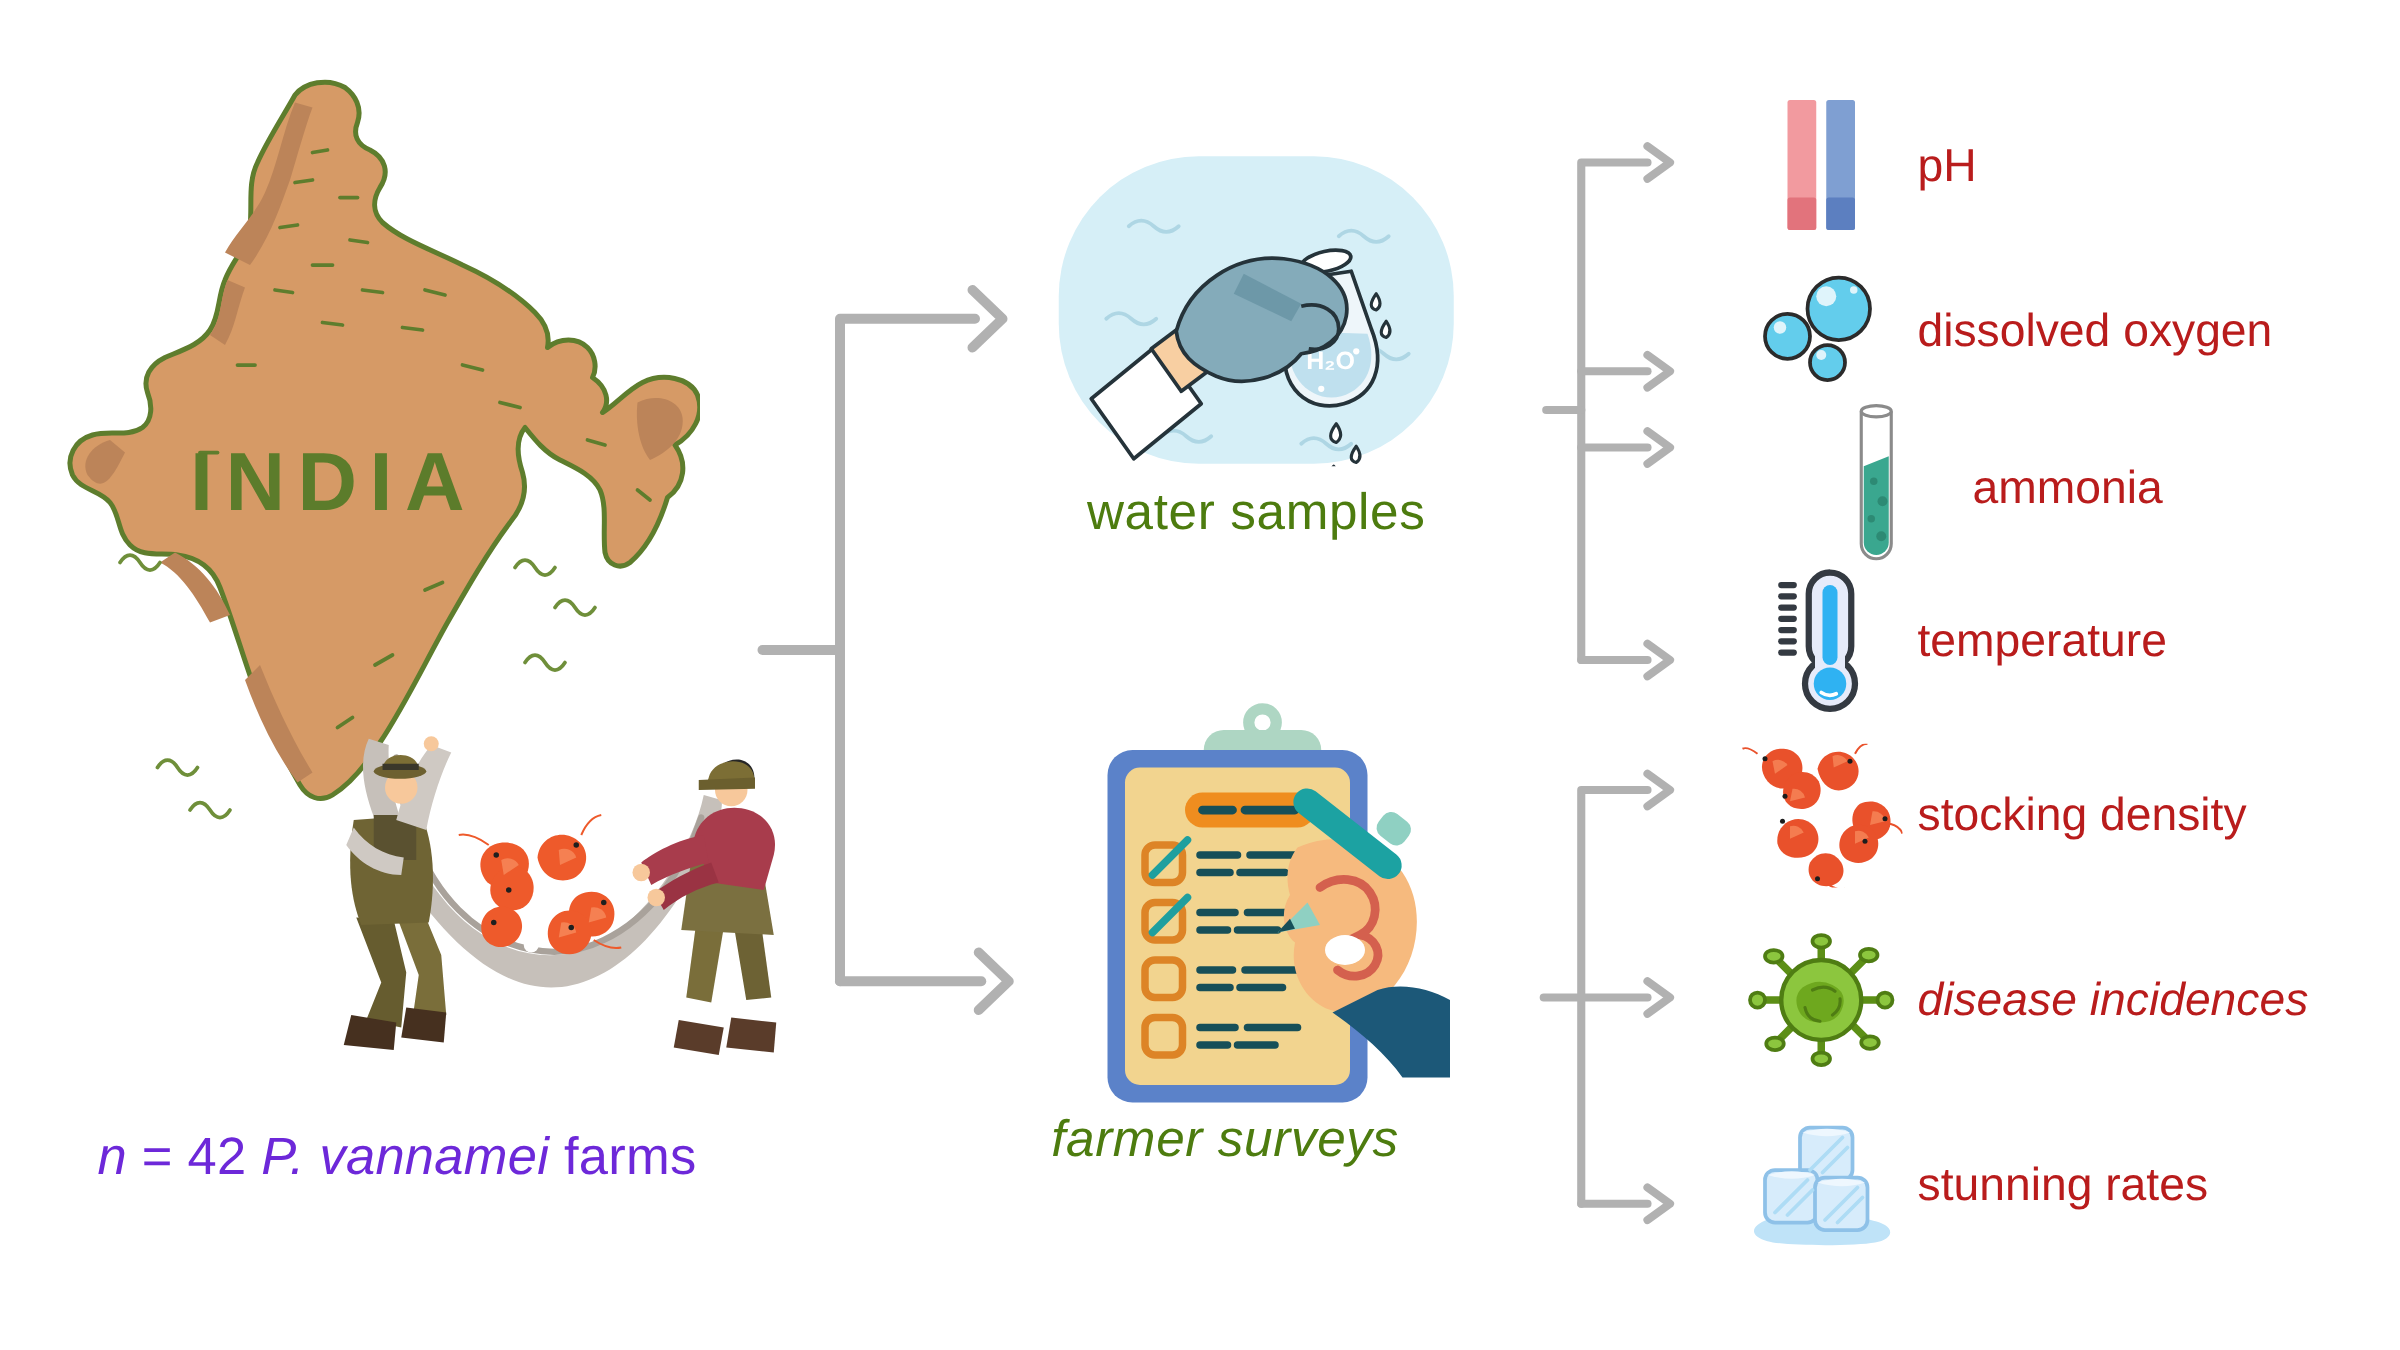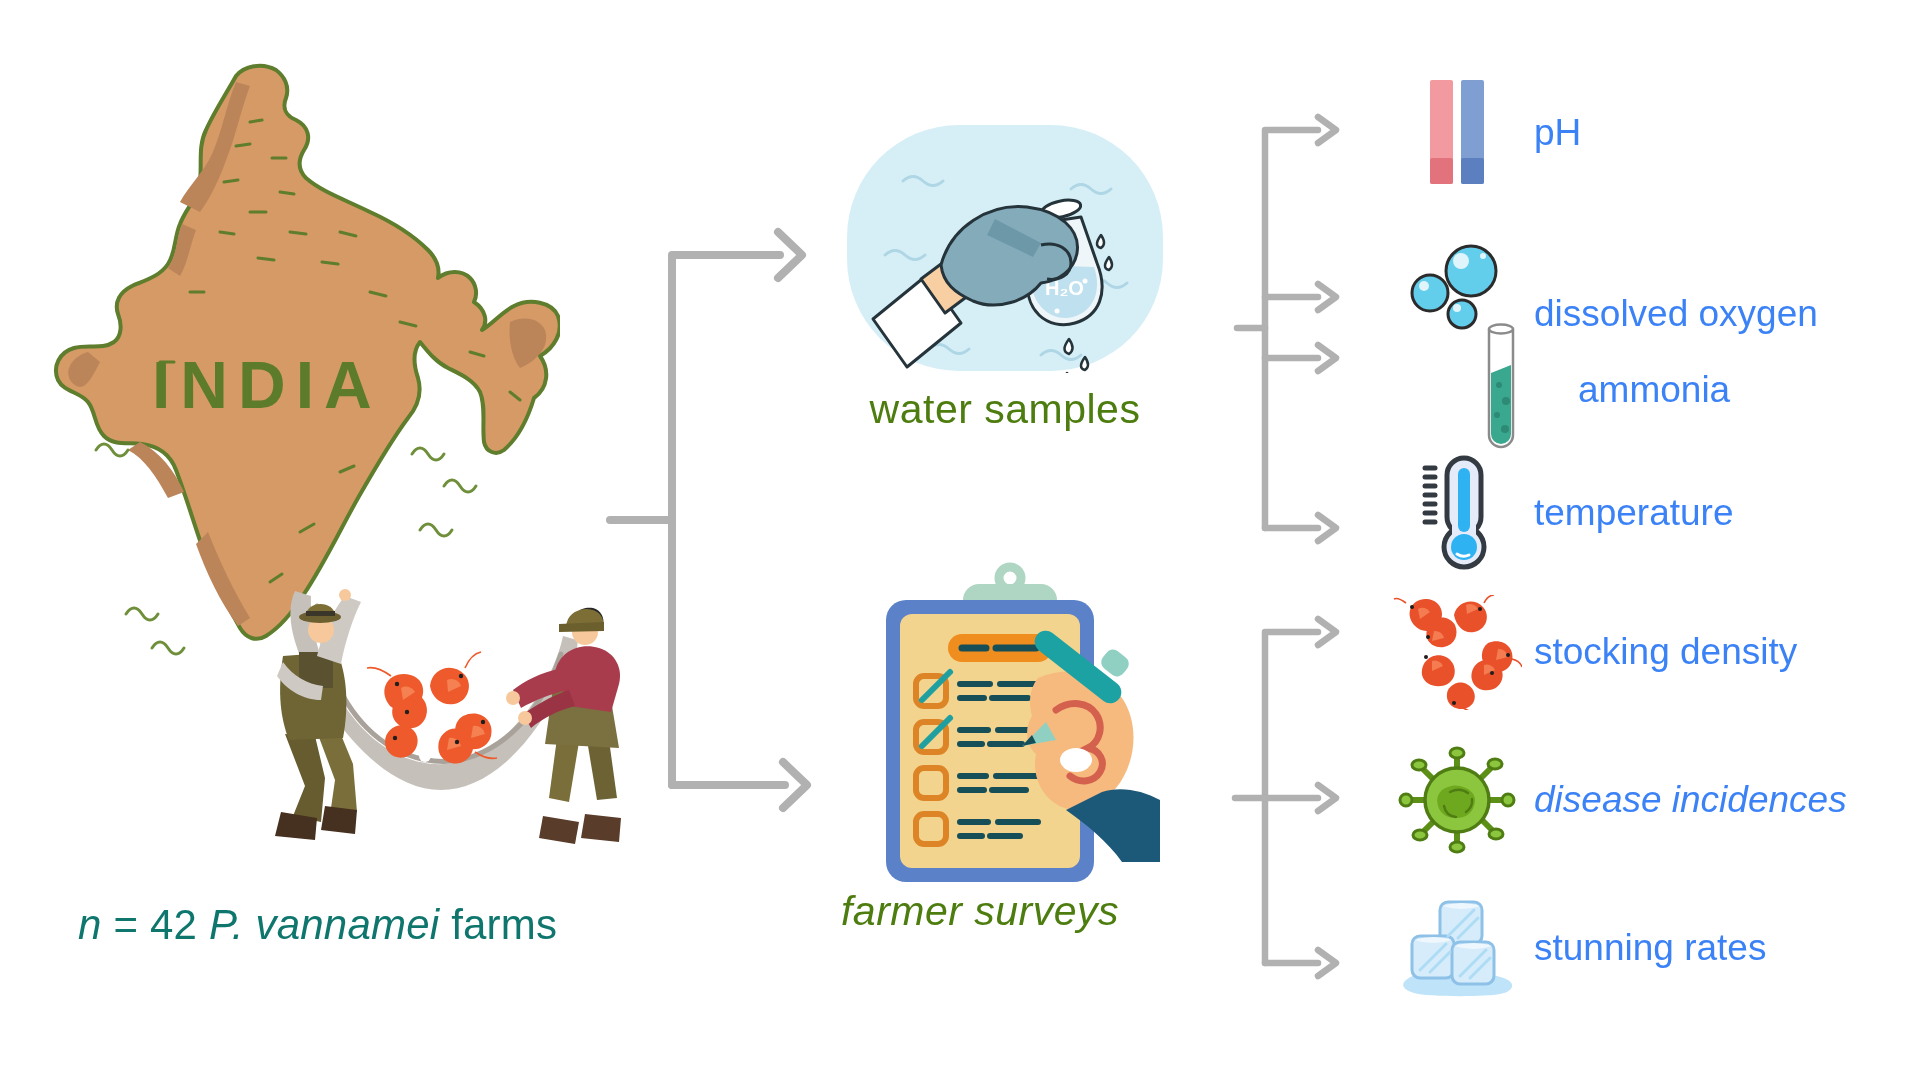--- a/index.html
+++ b/index.html
@@ -2,22 +2,22 @@
 <html><head>
 <meta charset="utf-8">
 <style>
   html,body{margin:0;padding:0;background:#ffffff;}
   .stage{position:relative;width:1920px;height:1080px;background:#ffffff;overflow:hidden;
          font-family:"Liberation Sans",sans-serif;color:#35393d;}
   .abs{position:absolute;}
   .src-label{font-size:41px;color:#4d7c0f;text-align:center;letter-spacing:0.5px;}
   .meas-row{position:absolute;display:flex;align-items:center;height:140px;}
   .meas-icon{width:130px;display:flex;align-items:center;justify-content:center;flex:0 0 130px;}
-  .meas-label{font-size:37px;color:#3b82f6;margin-left:12px;white-space:nowrap;}
-  .caption{font-size:42px;line-height:1.28;color:#0f766e;letter-spacing:0.2px;}
+  .meas-label{font-size:37px;color:#b91c1c;margin-left:12px;white-space:nowrap;}
+  .caption{font-size:42px;line-height:1.28;color:#6d28d9;letter-spacing:0.2px;}
   .caption .it{font-style:italic;}
   svg{display:block;}
 </style>
 </head>
 <body>
 
 <div class="stage">
 
   <svg class="abs" style="left:40px;top:62px;" width="520" height="600" viewBox="0 0 520 600">
     <path d="M196,14 C204,4 222,0 236,8 C244,14 250,24 246,36 C242,46 246,54 256,58
@@ -292,21 +292,21 @@
       <svg width="62" height="110" viewBox="0 0 62 110">
         <rect x="4" y="2" width="23" height="104" rx="2" fill="#f29a9f"></rect>
         <rect x="4" y="80" width="23" height="26" rx="2" fill="#e2737c"></rect>
         <rect x="35" y="2" width="23" height="104" rx="2" fill="#7f9fd2"></rect>
         <rect x="35" y="80" width="23" height="26" rx="2" fill="#5c7fc0"></rect>
       </svg>
     </div>
     <div class="meas-label">pH</div>
   </div>
 
-  <div class="meas-row" style="left:1392px;top:195px;align-items:flex-end;">
+  <div class="meas-row" style="left:1392px;top:195px;">
     <div class="meas-icon">
       <svg width="96" height="92" viewBox="0 0 96 92">
         <circle cx="62" cy="28" r="25" fill="#63cdec" stroke="#2b2b2b" stroke-width="3"></circle>
         <circle cx="52" cy="18" r="8" fill="#dff4fb"></circle>
           <circle cx="74" cy="13" r="3" fill="#dff4fb"></circle>
         <circle cx="21" cy="50" r="18" fill="#63cdec" stroke="#2b2b2b" stroke-width="3"></circle>
         <circle cx="15" cy="43" r="5" fill="#dff4fb"></circle>
         <circle cx="53" cy="71" r="14" fill="#63cdec" stroke="#2b2b2b" stroke-width="3"></circle>
         <circle cx="48" cy="65" r="4" fill="#dff4fb"></circle>
       </svg>

